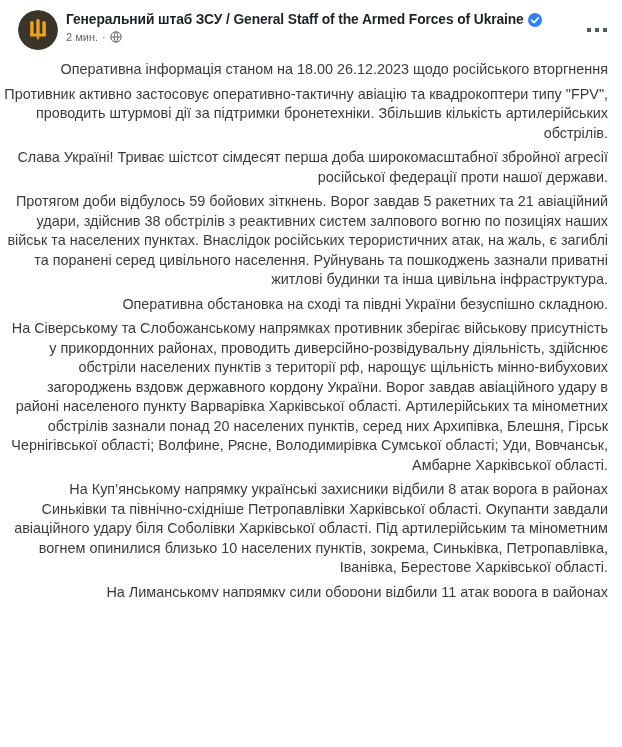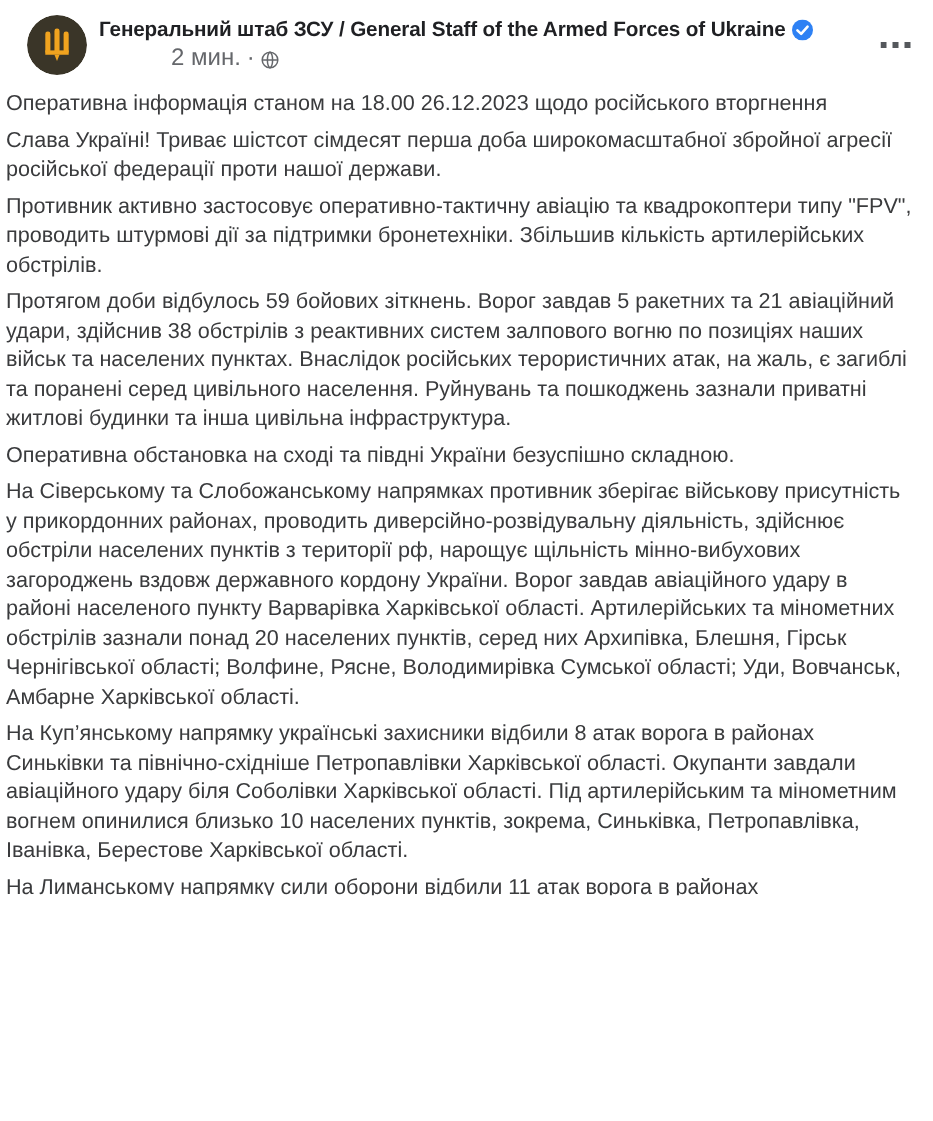--- a/index.html
+++ b/index.html
@@ -47,23 +47,22 @@
   }
   .verified-badge {
     margin-left: 4px;
     display: inline-flex;
     flex: 0 0 auto;
   }
   .meta-row {
     display: flex;
     align-items: center;
     margin-top: 3px;
-    font-size: 16px;
+    font-size: 11px;
     color: #65676b;
-    margin-left: 48px;
   }
   .meta-sep { margin: 0 4px; }
   .globe { display: inline-flex; margin-top: 1px; }
   .more-button {
     position: absolute;
     top: 18px;
     right: 8px;
     width: 32px;
     height: 24px;
     display: flex;
@@ -75,20 +74,21 @@
     padding: 0;
   }
   .post-body {
     padding: 6px 14px 0 4px;
     font-size: 14.4px;
     line-height: 19.5px;
     color: #3a3b3d;
   }
   .post-body p {
     margin: 0 0 5px 0;
+    text-align: right;
   }
 </style>
 </head>
 <body>
 
 <div class="post">
 
   <div class="post-header">
 
     <div class="avatar">
@@ -132,22 +132,22 @@
         <rect x="0" y="1" width="4" height="4" fill="#55585c"></rect>
         <rect x="8" y="1" width="4" height="4" fill="#55585c"></rect>
         <rect x="16" y="1" width="4" height="4" fill="#55585c"></rect>
       </svg>
     </button>
 
   </div>
 
   <div class="post-body">
     <p>Оперативна інформація станом на 18.00 26.12.2023 щодо російського вторгнення</p>
+    <p>Противник активно застосовує оперативно-тактичну авіацію та квадрокоптери типу "FPV", проводить штурмові дії за підтримки бронетехніки. Збільшив кількість артилерійських обстрілів.</p>
     <p>Слава Україні! Триває шістсот сімдесят перша доба широкомасштабної збройної агресії російської федерації проти нашої держави.</p>
-    <p>Противник активно застосовує оперативно-тактичну авіацію та квадрокоптери типу "FPV", проводить штурмові дії за підтримки бронетехніки. Збільшив кількість артилерійських обстрілів.</p>
     <p>Протягом доби відбулось 59 бойових зіткнень. Ворог завдав 5 ракетних та 21 авіаційний удари, здійснив 38 обстрілів з реактивних систем залпового вогню по позиціях наших військ та населених пунктах. Внаслідок російських терористичних атак, на жаль, є загиблі та поранені серед цивільного населення. Руйнувань та пошкоджень зазнали приватні житлові будинки та інша цивільна інфраструктура.</p>
     <p>Оперативна обстановка на сході та півдні України безуспішно складною.</p>
     <p>На Сіверському та Слобожанському напрямках противник зберігає військову присутність у прикордонних районах, проводить диверсійно-розвідувальну діяльність, здійснює обстріли населених пунктів з території рф, нарощує щільність мінно-вибухових загороджень вздовж державного кордону України. Ворог завдав авіаційного удару в районі населеного пункту Варварівка Харківської області. Артилерійських та мінометних обстрілів зазнали понад 20 населених пунктів, серед них Архипівка, Блешня, Гірськ Чернігівської області;  Волфине, Рясне, Володимирівка Сумської області; Уди, Вовчанськ, Амбарне Харківської області.</p>
     <p>На Куп’янському напрямку українські захисники відбили 8 атак ворога в районах Синьківки та північно-східніше Петропавлівки Харківської області. Окупанти завдали авіаційного удару біля Соболівки Харківської області. Під артилерійським та мінометним вогнем опинилися близько 10 населених пунктів, зокрема, Синьківка, Петропавлівка, Іванівка, Берестове Харківської області.</p>
     <p>На Лиманському напрямку сили оборони відбили 11 атак ворога в районах Серебрянського лісництва Луганської області та Веселого Донецької області, де противник, за підтримки авіації, безуспішно намагався прорвати оборону наших військ. Також, загарбники завдали авіаційних ударів в районах населених пунктів Білогорівка Луганської області та Діброва Донецької області. Від ворожих артилерійських та мінометних обстрілів постраждали понад 10 населених пунктів, серед них Невське, Білогорівка Луганської області та Серебрянка, Верхньокам’янське, Роздолівка Донецької області.</p>
   </div>
 
 </div>
 
 </body></html>

